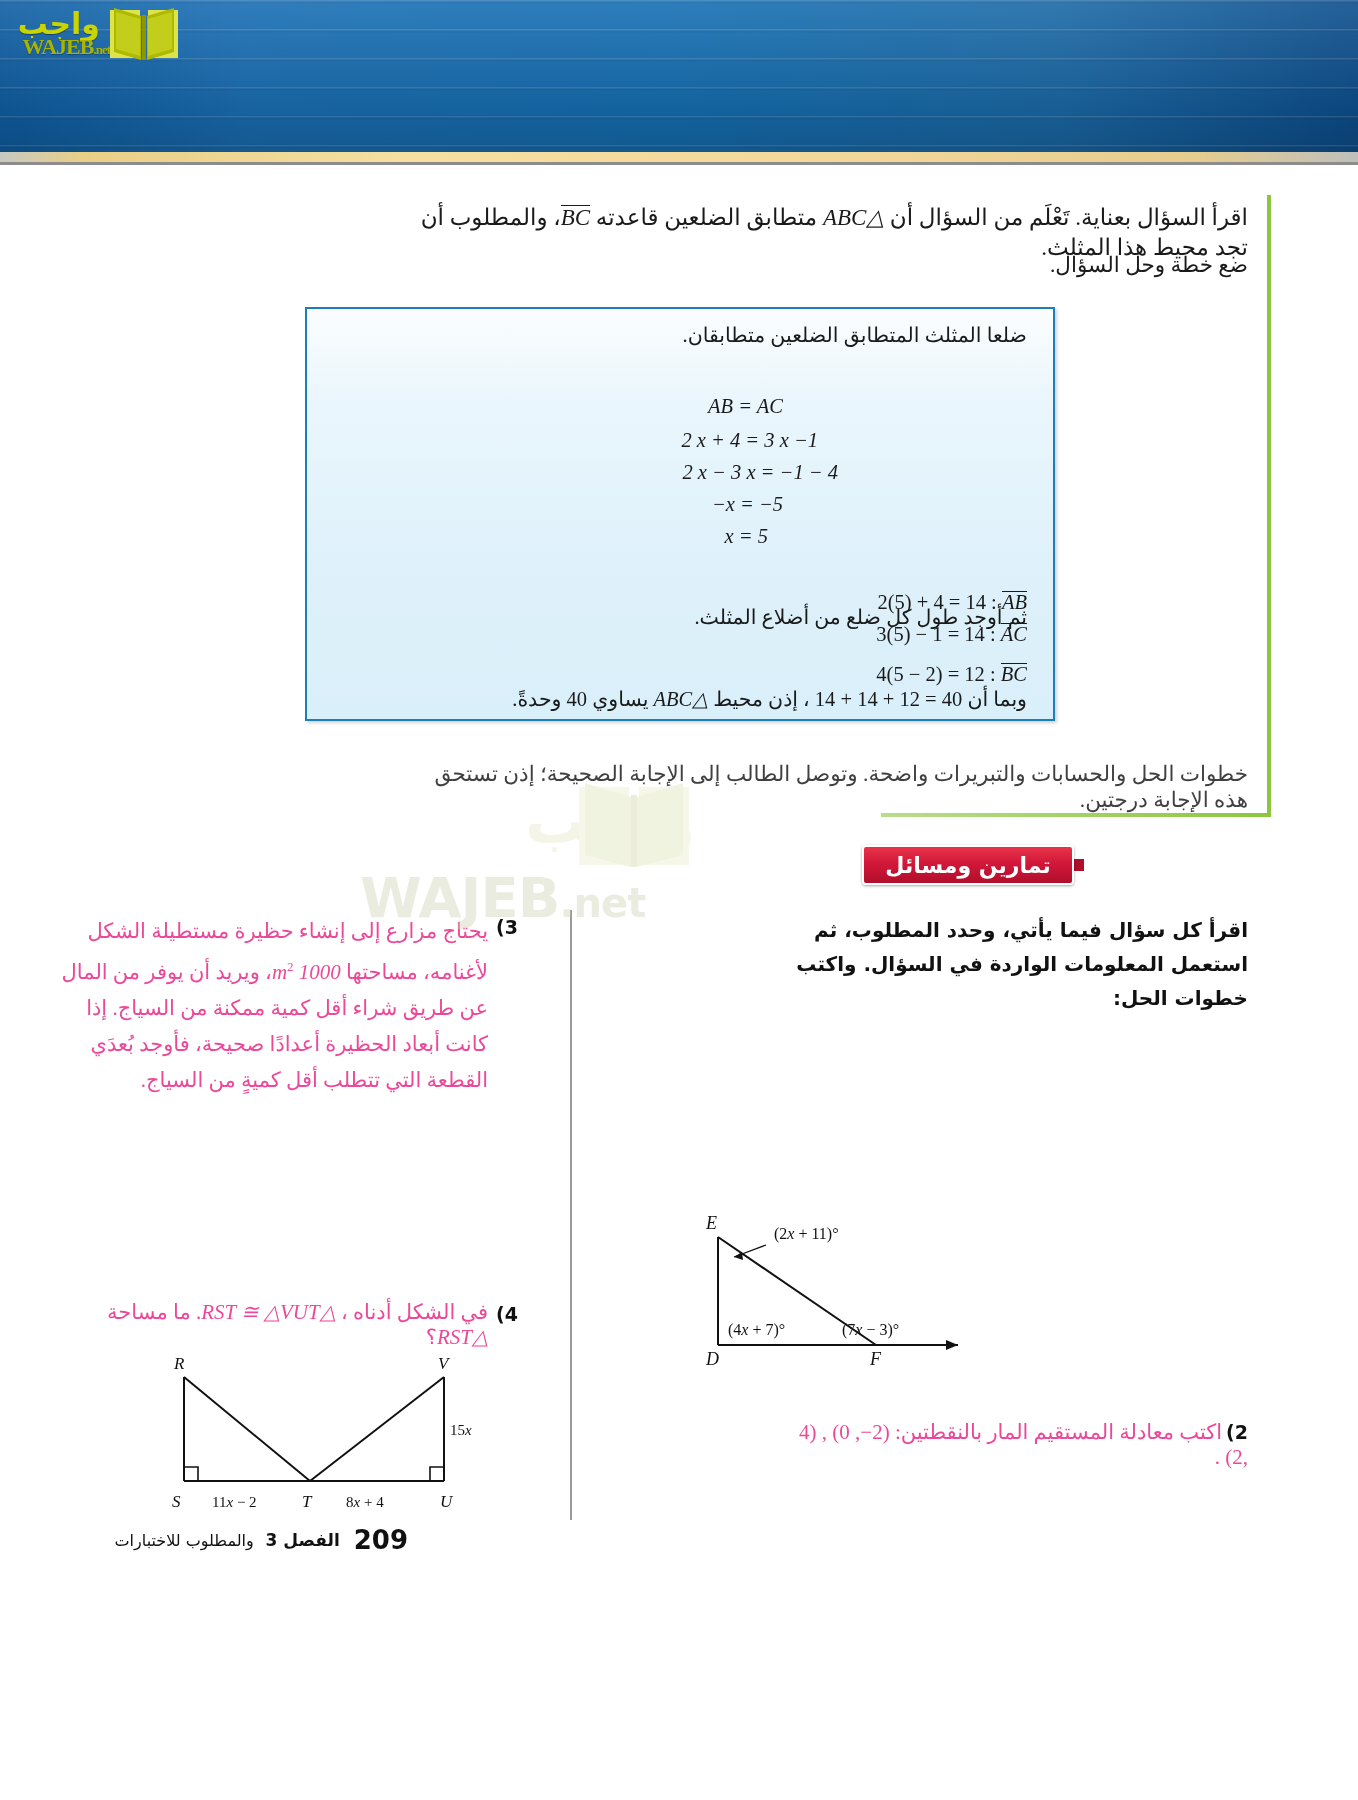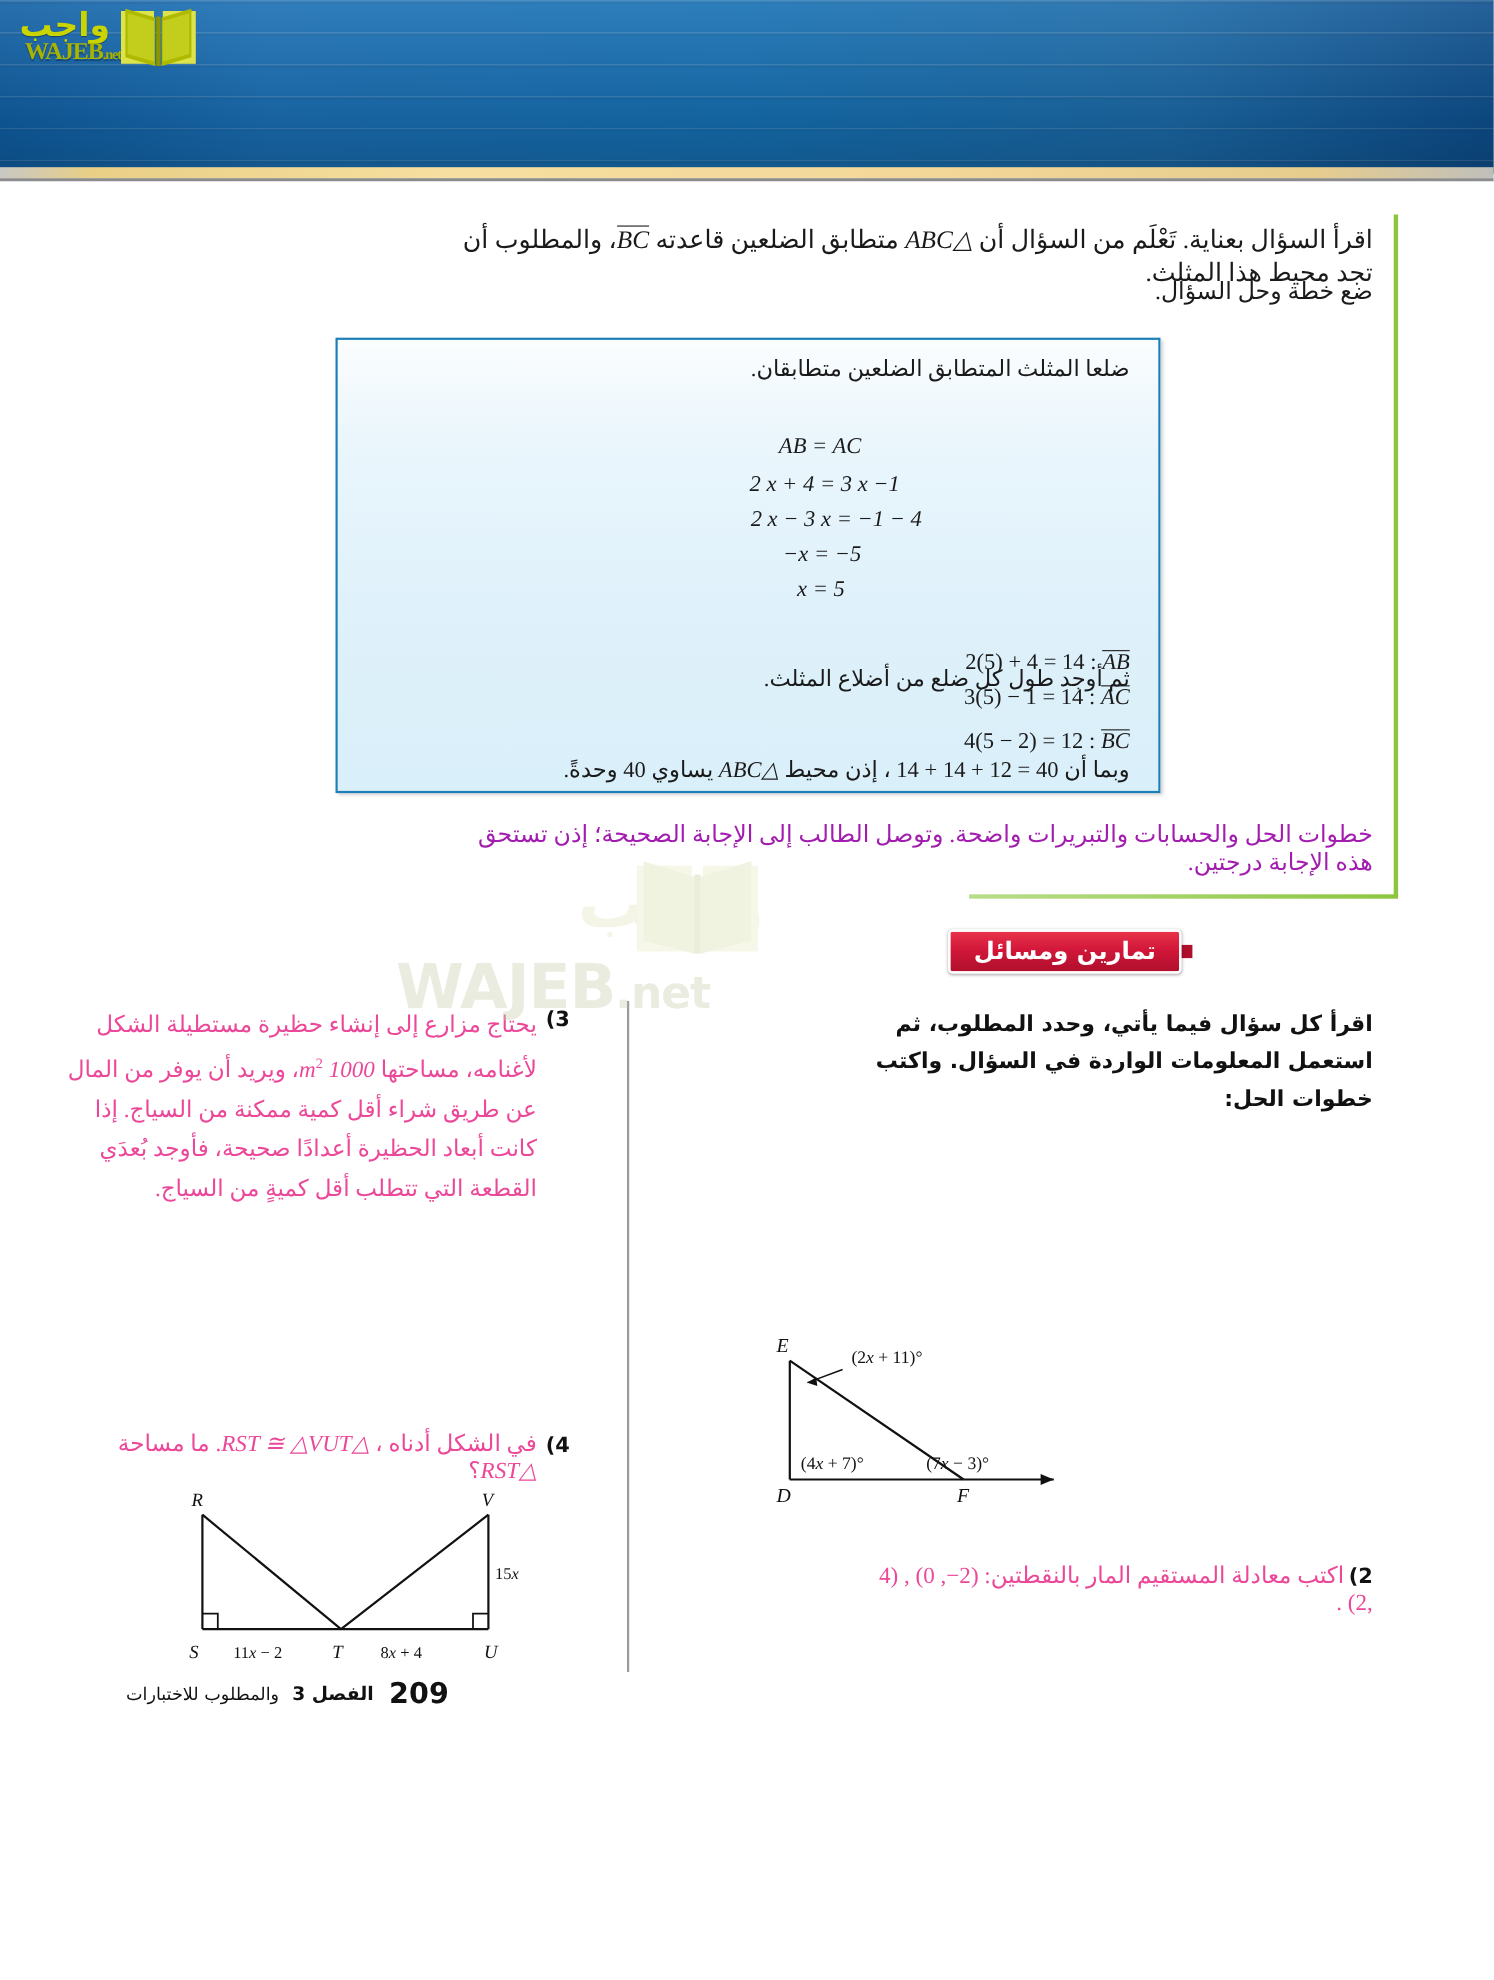--- a/index.html
+++ b/index.html
@@ -81,22 +81,22 @@
     font-family:"Liberation Serif", serif; font-size:20.5px;
   }
   .bb-eq{
     position:absolute; direction:ltr; color:#1a1a1a;
     font-family:"Liberation Serif", serif; font-size:20.5px; font-style:italic;
     white-space:nowrap;
   }
   .bb-eq .num{ font-style:normal; }
   
   .afterbox{
-    position:absolute; right:110px; top:580px; width:845px; direction:rtl; text-align:right;
-    font-size:21.5px; font-family:"Liberation Serif", serif; color:#a21caf;
+    position:absolute; right:110px; top:596px; width:845px; direction:rtl; text-align:right;
+    font-size:21.5px; font-family:"Liberation Serif", serif; color:#404040;
   }
   
   .redbanner{
     position:absolute; left:862px; top:680px; width:212px; height:40px;
     background:linear-gradient(to bottom,#e8344a 0%, #d2173a 45%, #b00f2c 100%);
     border-radius:4px 4px 4px 4px;
     border:2px solid #ffffff;
     box-shadow:0 1px 3px rgba(0,0,0,0.35);
     display:flex; align-items:center; justify-content:center;text-align:center;
   }

